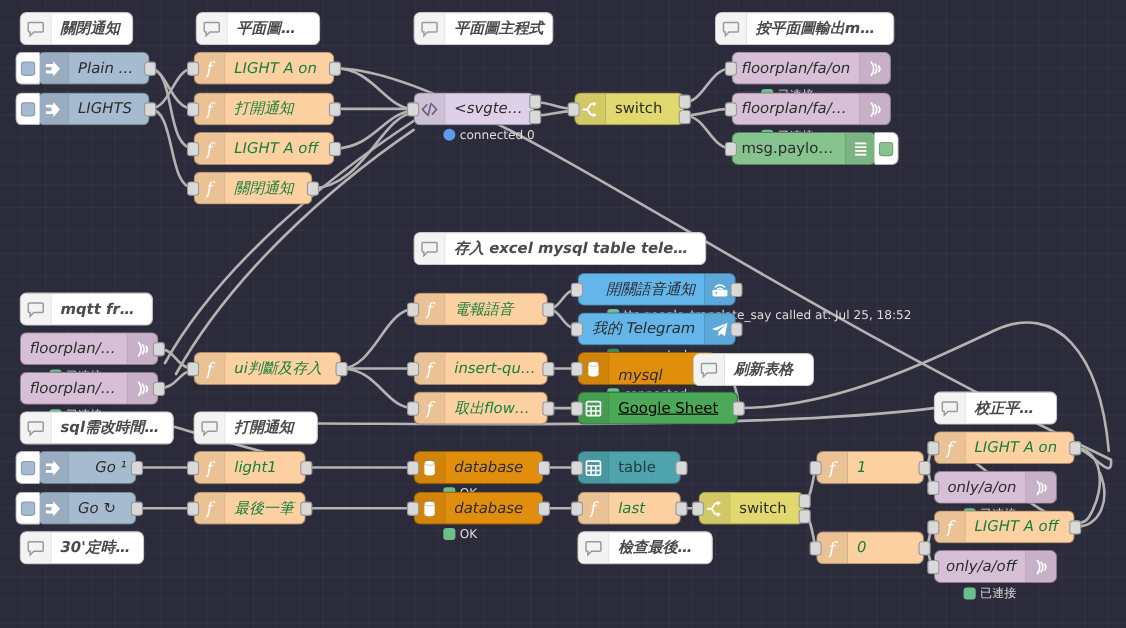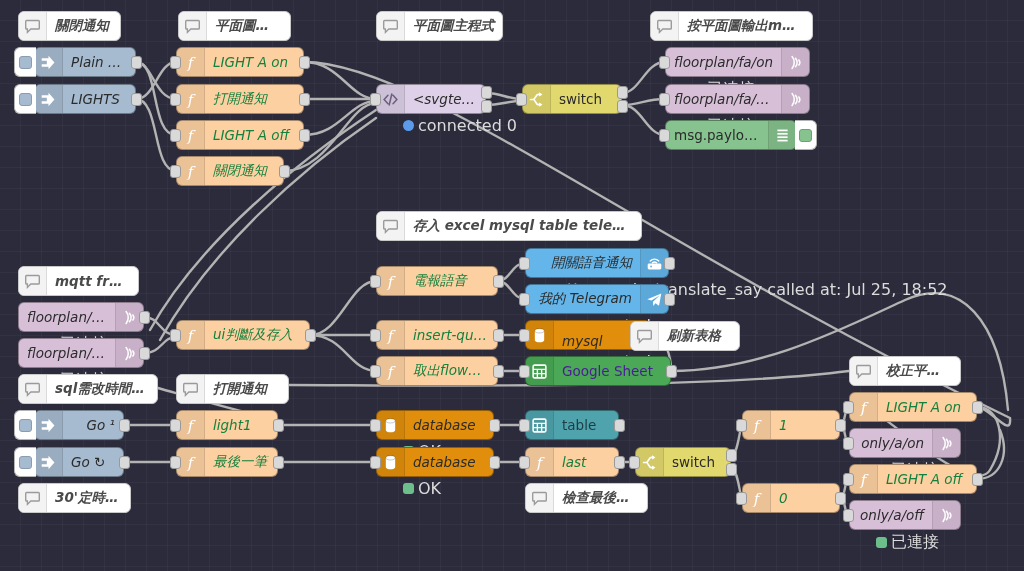--- a/index.html
+++ b/index.html
@@ -60,21 +60,21 @@
     border-radius: 3px;
   }
   .port.in  { left: -7px; }
   .port.out { right: -7px; }
 
   
   .status {
     position: absolute;
     left: 2px; top: 31px;
     display: flex; align-items: center;
-    font-size: 16px; font-style: normal;
+    font-size: 11px; font-style: normal;
     color: #dcdcdc;
     white-space: nowrap;
     padding-left: 24px;
   }
   .status .dot {
     width: 11px; height: 11px; border-radius: 3px;
     background: #6cbf8b; margin-right: 4px; flex:0 0 11px;
   }
   .status .dot.blue { background: #5c9bea; border-radius:50%; }
   .status .dot.ring { background: transparent; border: 3px solid #3a8a5a; }
@@ -88,21 +88,21 @@
   .n-inject   { background: #a6bbcf; }
   .n-function { background: #fdd0a2; }
   .n-function .lbl { color:#15803d;font-style:italic; }
   .n-switch   { background: #e2d96e; font-style: normal; }
   .n-template { background: #ddd0e8; }
   .n-mqtt-out { background: #d8bfd8; }
   .n-mqtt-in  { background: #d8bfd8; }
   .n-debug    { background: #87c38f; font-style: normal; }
   .n-mysql    { background: #e08e0b; align-items: flex-end; }
   .n-sheet    { background: #4aa856; color:#fff; font-style: normal; }
-  .n-sheet .lbl { color:#4c1d95; }
+  .n-sheet .lbl { color:#000000;text-decoration:underline; }
   .n-ha       { background: #64b5ea; justify-content: center; }
   .n-telegram { background: #64b5ea; }
   .n-table    { background: #4fa3ad; font-style: normal; }
   .n-table .lbl { color:#1d3d42; }
   .n-sqlite   { background: #e08e0b; }
 
   
   .inj-btn {
     position: absolute;
     left: -21px; top: -1px;
@@ -304,21 +304,21 @@
             <path d="M15 4h-3c-3 0-3 6-6 6H3M15 16h-3c-3 0-3-6-6-6" fill="none" stroke="#fff" stroke-width="2" stroke-linecap="round"></path>
             <path d="M13 1.5L17 4l-4 2.5zM13 13.5L17 16l-4 2.5z" fill="#fff"></path>
           </svg>
         </span>
         <span class="lbl">switch</span>
         <span class="port in" style="top: 8px;"></span>
         <span class="port out" style="top: 1px;"></span>
         <span class="port out" style="top: 15px;"></span>
       </div>
       <div class="node n-mqtt-out" style="left: 665px; top: 47px; width: 145px;">
-        <span class="lbl" style="text-align: right;">floorplan/fa/on</span>
+        <span class="lbl" style="">floorplan/fa/on</span>
         <span class="ic right">
           <svg class="g" viewBox="0 0 20 20">
             <path d="M6 3a11 11 0 010 14M10 5a8 8 0 010 10M14 7a5 5 0 010 6" fill="none" stroke="#fff" stroke-width="1.8" stroke-linecap="round"></path>
           </svg>
         </span>
         <span class="port in" style="top: 8px;"></span>
         <span class="status">
           <span class="dot" style="background: rgb(108, 191, 139);"></span>
           <span>已連接</span>
         </span>

